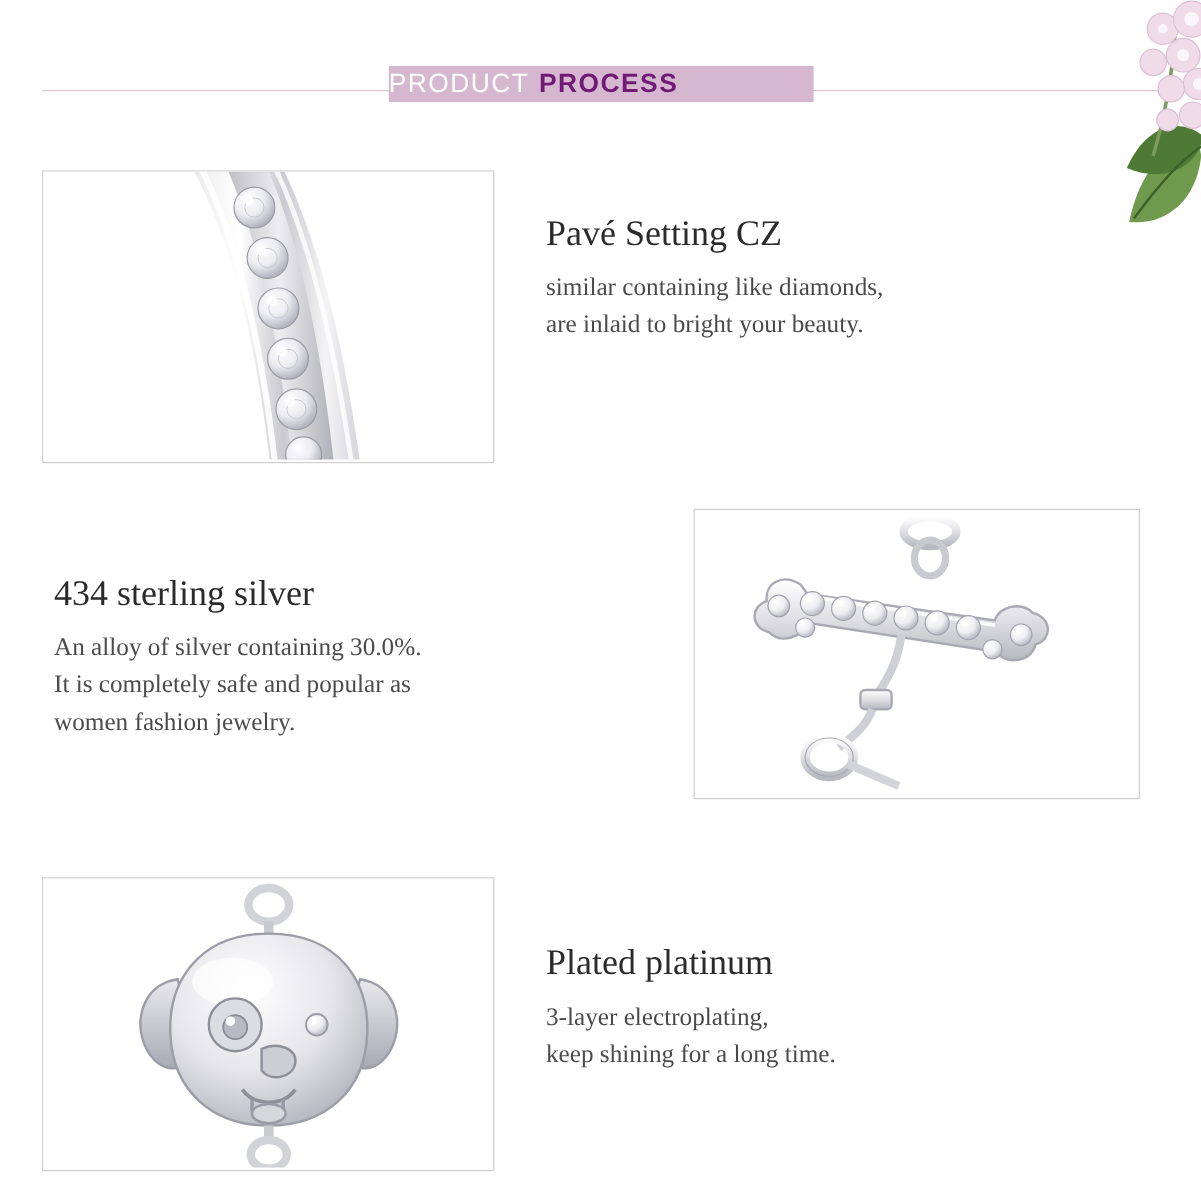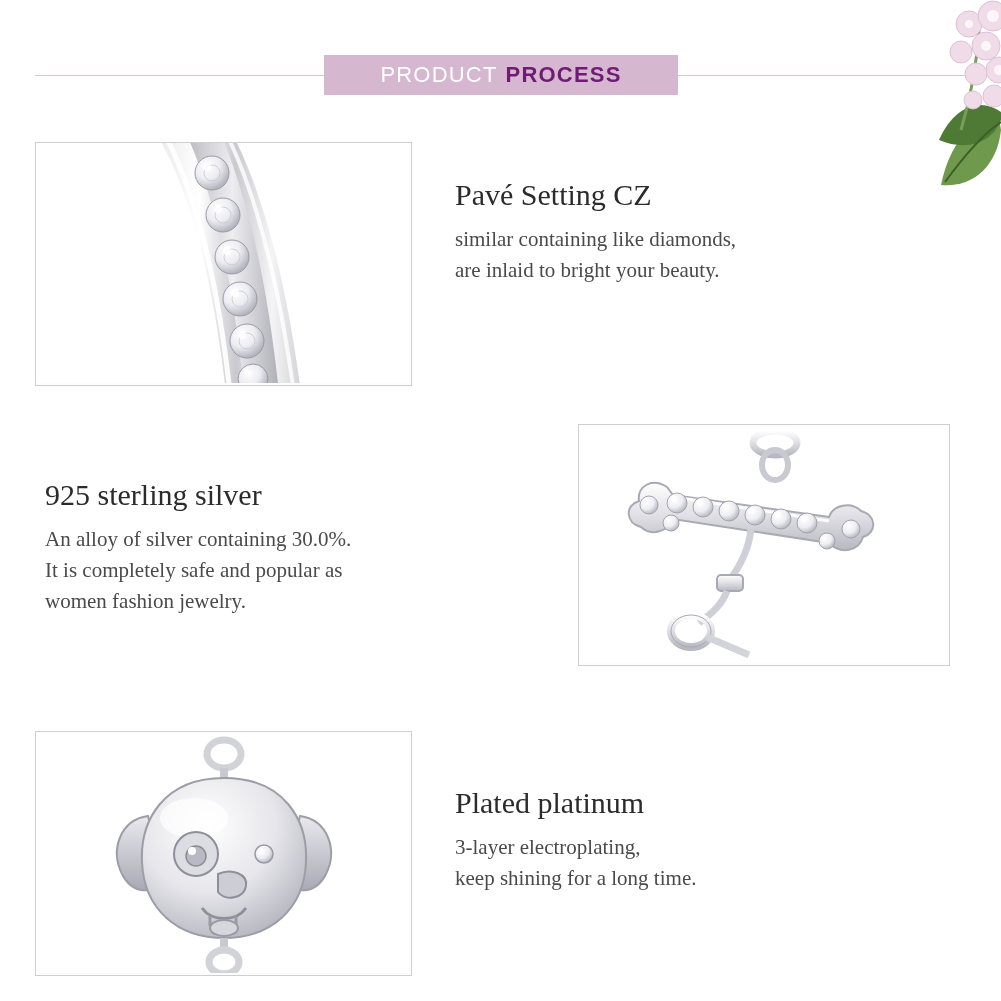--- a/index.html
+++ b/index.html
@@ -28,25 +28,25 @@
     left: 35px;
     width: 930px;
     height: 1px;
     background: #d9c6d4;
   }
   .header-badge {
     position: absolute;
     top: 55px;
     left: 324px;
     width: 354px;
-    height: 40px;
+    height: 30px;
     background: #d5b7d0;
     display: flex;
     align-items: center;
-    justify-content: center;
+    justify-content: flex-start;
     letter-spacing: 1.2px;
   }
   .header-badge .t1 {
     font-family: "Liberation Sans", sans-serif;
     font-size: 22px;
     color: #ffffff;
     font-weight: 400;
   }
   .header-badge .t2 {
     font-family: "Liberation Sans", sans-serif;
@@ -261,21 +261,21 @@
 
     <path d="M172 104 C170 124 162 140 150 156" stroke="#cfcfd7" stroke-width="7" fill="none"></path>
     <rect x="138" y="150" width="26" height="16" rx="4" fill="url(#metal2)" stroke="#a9a9b4" stroke-width="2"></rect>
     <path d="M148 166 C142 182 130 190 120 198" stroke="#cfcfd7" stroke-width="7" fill="none"></path>
     <ellipse cx="112" cy="206" rx="20" ry="16" fill="none" stroke="url(#metal2)" stroke-width="8"></ellipse>
     <ellipse cx="112" cy="206" rx="20" ry="16" fill="none" stroke="#a9a9b4" stroke-width="1"></ellipse>
     <path d="M128 212 L170 230" stroke="#d3d3da" stroke-width="7" fill="none"></path>
   </svg>
 </div>
 <div class="text-block" id="text-2">
-  <h2 class="blk-title">925 sterling silver</h2>
+  <h2 class="blk-title">434 sterling silver</h2>
   <div class="blk-body">
     <div>An alloy of silver containing 30.0%.</div>
     <div>It is completely safe and popular as</div>
     <div>women fashion jewelry.</div>
   </div>
 </div>
 
 <div class="photo" id="photo-3">
   <svg width="373" height="241" viewBox="0 0 373 241">
     <defs>

